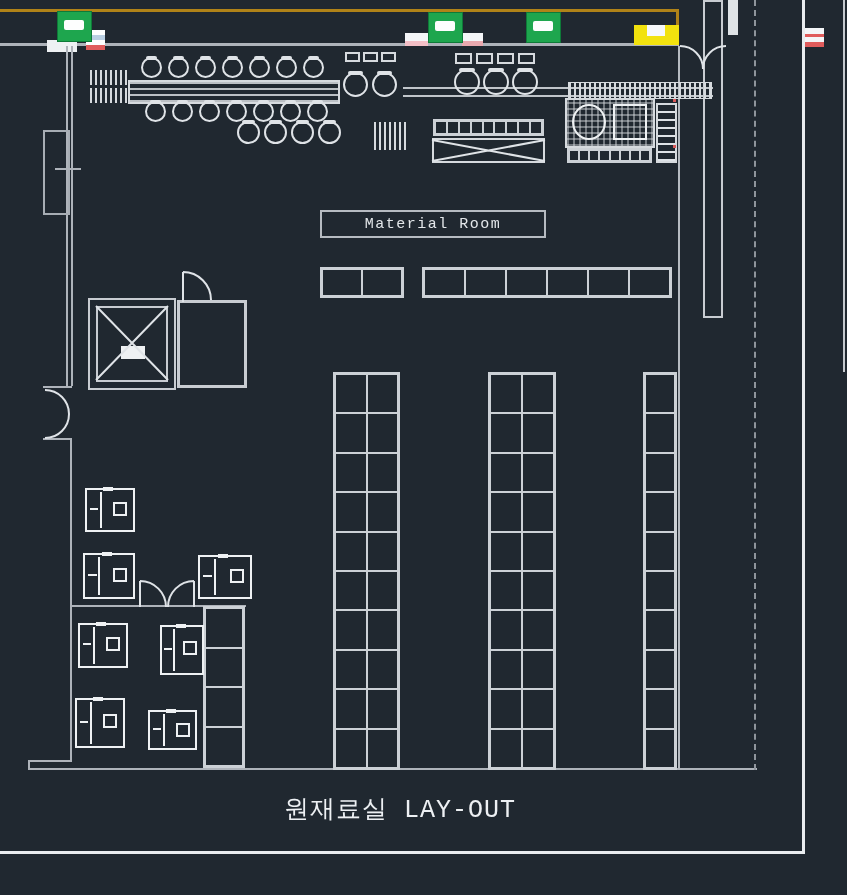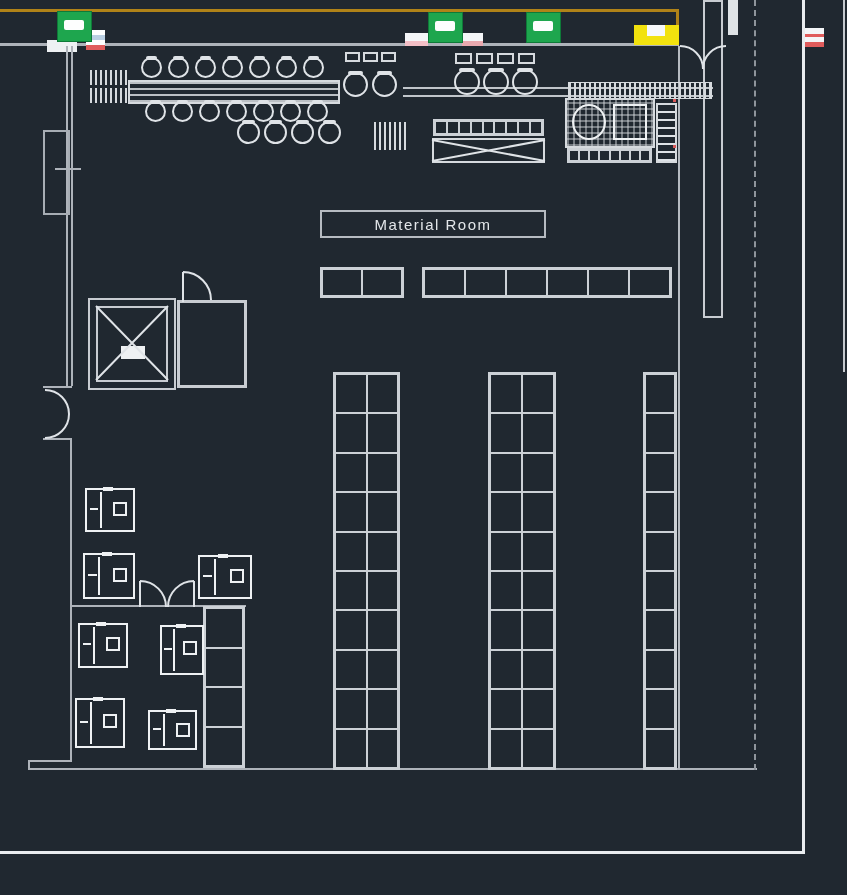--- a/index.html
+++ b/index.html
@@ -1,17 +1,17 @@
 <!DOCTYPE html>
 <html><head>
 <meta charset="utf-8">
 <style>
   html,body{margin:0;padding:0;background:#202830;}
   #canvas{position:relative;width:847px;height:895px;background:#202830;overflow:hidden;
-          font-family:Liberation Sans, sans-serif;}
+          font-family:Liberation Mono, monospace;}
   .abs{position:absolute;}
   .ln{position:absolute;background:#aeb3ba;}
   .brt{position:absolute;background:#e9ecef;}
   .cellgrid{position:absolute;display:grid;border:2px solid #ccd1d6;box-sizing:border-box;}
   .cellgrid i{border:1px solid #ccd1d6;display:block;}
   .chair{position:absolute;border:2px solid #dfe3e7;border-radius:50%;box-sizing:border-box;}
   .chair span{position:absolute;left:15%;top:-3px;width:70%;height:4px;background:#dfe3e7;border-radius:2px;}
   .machine{position:absolute;border:2px solid #eef1f3;box-sizing:border-box;}
   .machine .m1{position:absolute;left:28%;top:2px;bottom:2px;width:2px;background:#eef1f3;}
   .machine .m2{position:absolute;left:6%;top:45%;width:18%;height:2px;background:#eef1f3;}
@@ -99,20 +99,21 @@
     <div class="abs" style="left:46px;top:4px;width:34px;height:36px;border:2px solid #eef1f3;box-sizing:border-box;"></div>
   </div>
   <div class="abs" style="left:656px;top:103px;width:21px;height:60px;border:2px solid #d6dade;box-sizing:border-box;background:repeating-linear-gradient(0deg,#dfe3e7 0 2px,transparent 2px 8px);"></div>
   <div class="reddot" style="left:673px;top:99px;"></div>
   <div class="reddot" style="left:673px;top:145px;"></div>
 
   <div id="roomLabelBox">
     <span>Material Room</span>
   </div>
 
+  <div id="titleText">원재료실 LAY-OUT</div>
 
   <svg class="overlay" width="847" height="895">
     <g fill="none" stroke="#dfe3e7" stroke-width="2">
       <path d="M96,306 L168,380 M168,306 L96,380"></path>
       <path d="M183,272 L183,302 M183,272 A28,28 0 0 1 211,300"></path>
       <path d="M45,390 A24,24 0 0 1 69,414 M45,438 A24,24 0 0 0 69,414"></path>
       <path d="M140,581 L140,607 M194,581 L194,607 M140,581 A26,26 0 0 1 166,607 M194,581 A26,26 0 0 0 168,607"></path>
       <path d="M680,46 A23,23 0 0 1 703,69 M726,46 A23,23 0 0 0 703,69"></path>
       <path d="M432,140 L545,161 M432,161 L545,140"></path>
     </g>

